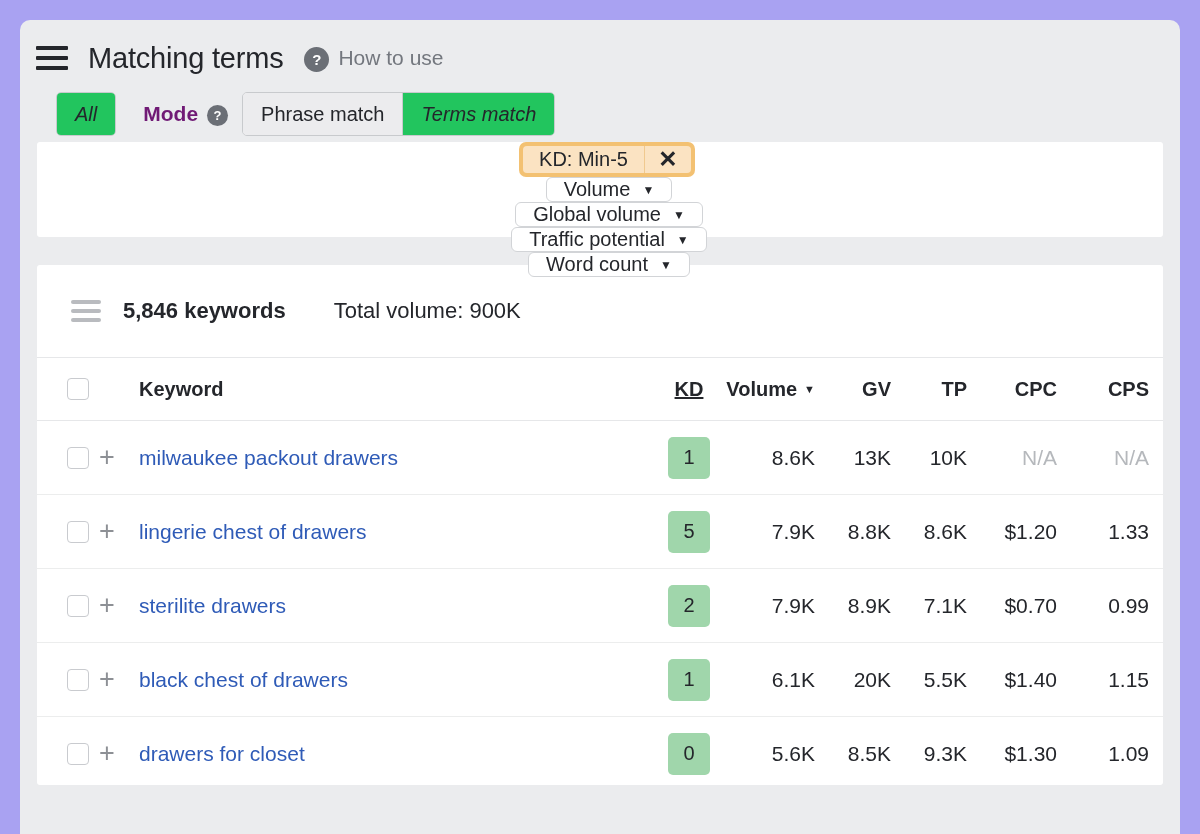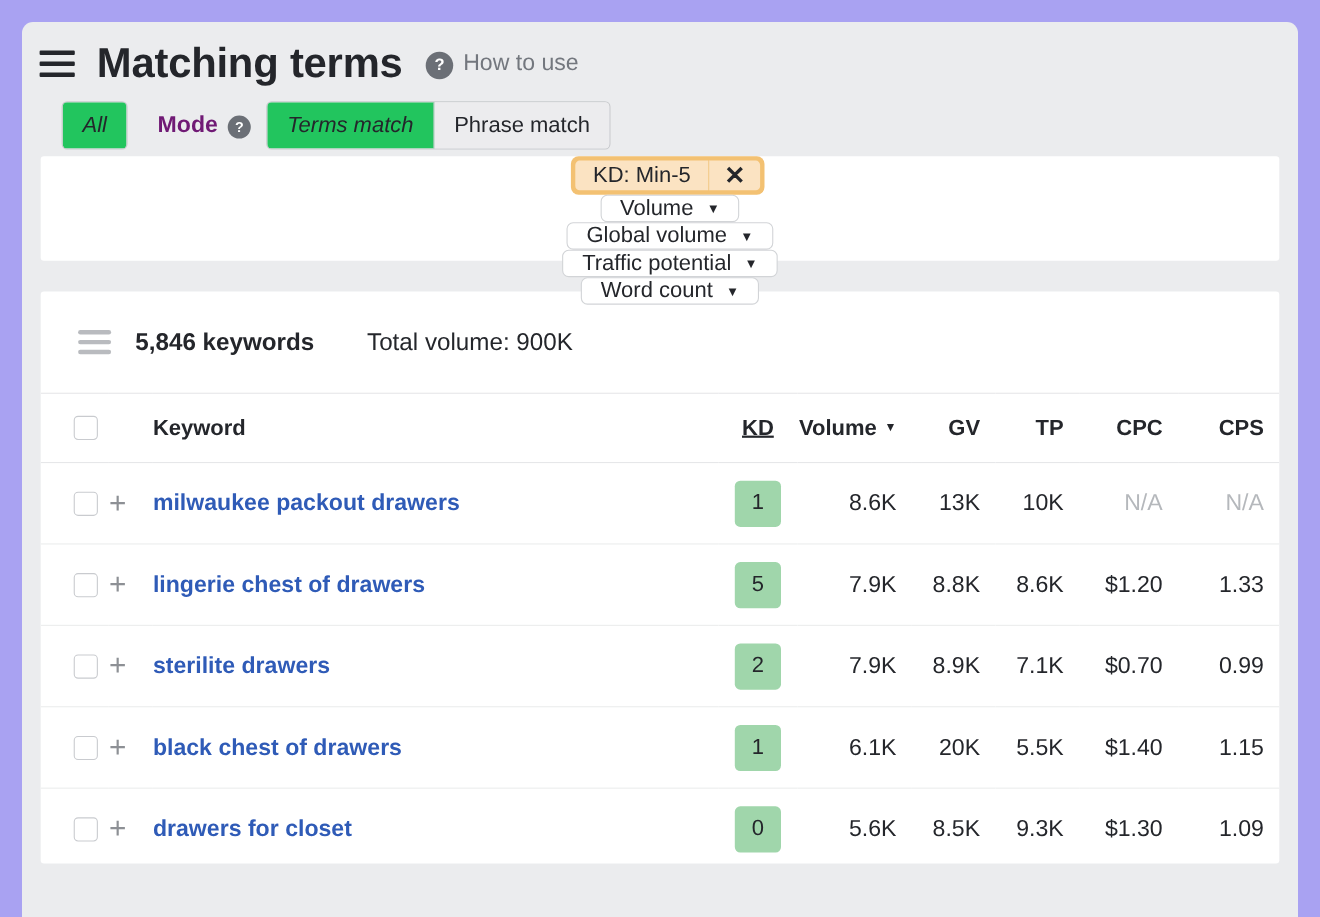--- a/index.html
+++ b/index.html
@@ -44,22 +44,22 @@
     margin-right: 20px;
     cursor: pointer;
   }
   .hamburger-dark i {
     display: block;
     height: 4px;
     border-radius: 1px;
     background: #24262b;
   }
   .page-title {
-    font-size: 38px;
-    font-weight: bold;
+    font-size: 29px;
+    font-weight: normal;
     color: #24262b;
     letter-spacing: -0.2px;
     white-space: nowrap;
   }
   .help-circle {
     width: 25px;
     height: 25px;
     border-radius: 50%;
     background: #6b6f76;
     color: #ffffff;
@@ -285,21 +285,20 @@
     cursor: pointer;
     text-align: left;
     font-weight: 300;
   }
   .kw-link {
     font-size: 21px;
     color: #2f5bb7;
     text-decoration: none;
     cursor: pointer;
     white-space: nowrap;
-    font-weight: bold;
   }
   .kd-badge {
     display: inline-flex;
     align-items: center;
     justify-content: center;
     width: 42px;
     height: 42px;
     border-radius: 5px;
     background: #a0d6ab;
     font-size: 20px;
@@ -338,22 +337,22 @@
     <div class="help-text">How to use</div>
   </div>
 
   <div class="mode-bar">
     <div class="segmented">
       <div class="seg-btn active">All</div>
     </div>
     <div class="mode-label">Mode</div>
     <div class="help-circle sm">?</div>
     <div class="segmented">
+      <div class="seg-btn">Phrase match</div>
       <div class="seg-btn active">Terms match</div>
-      <div class="seg-btn">Phrase match</div>
     </div>
   </div>
 
   <div class="panel filter-panel">
     <div class="chip-active">
       <div class="chip-label">KD: Min-5</div>
       <div class="chip-x">✕</div>
     </div>
     <div class="chip">
       <span>Volume</span>

